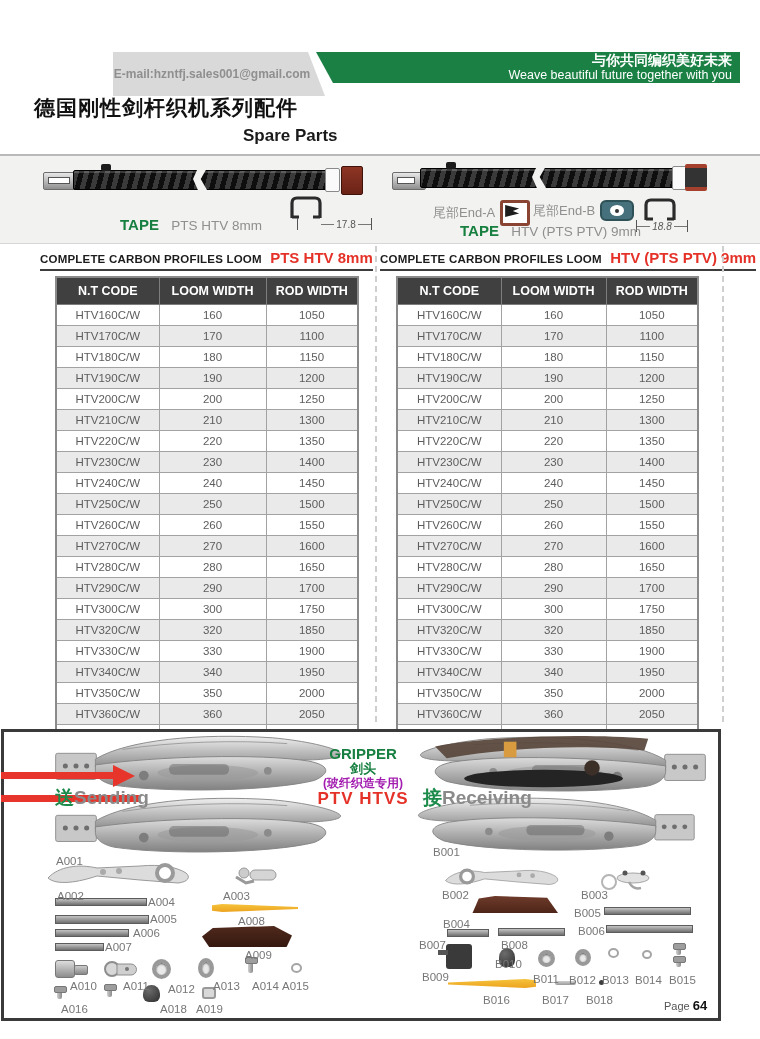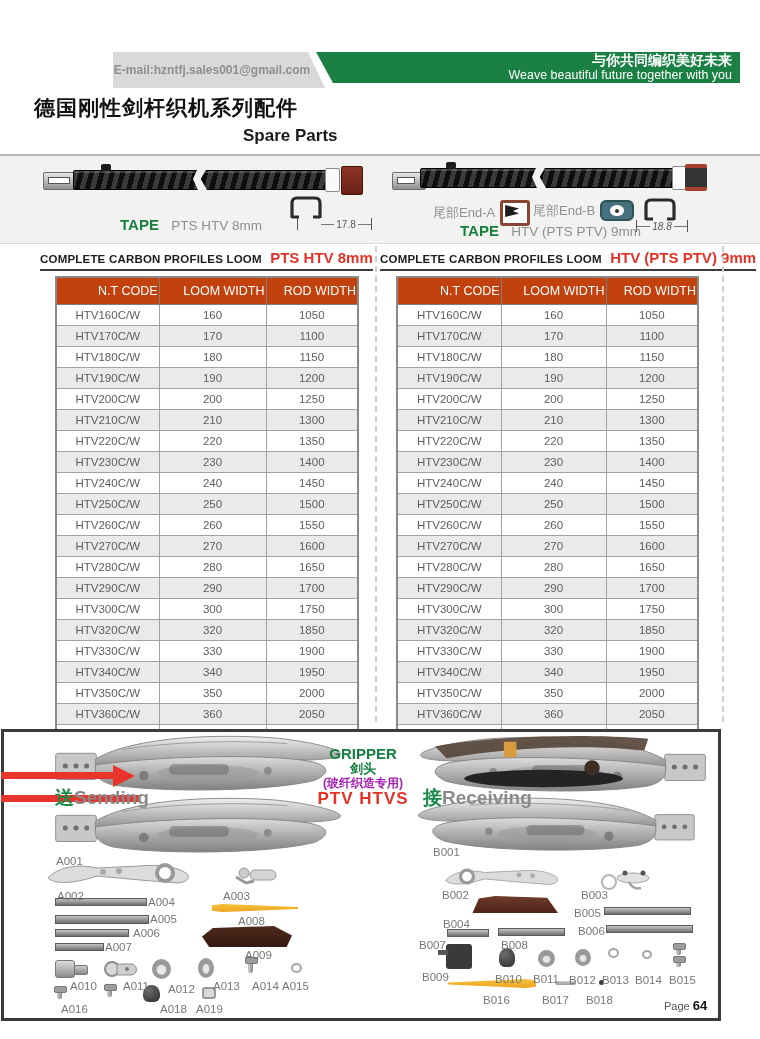--- a/index.html
+++ b/index.html
@@ -1,19 +1,19 @@
 <!DOCTYPE html>
 <html><head>
 <meta charset="utf-8">
 <style>
   html,body{margin:0;padding:0;background:#fff;}
   .page{position:relative;width:760px;height:1039px;background:#fff;overflow:hidden;
         font-family:"Liberation Sans","DejaVu Sans",sans-serif;}
   
-  .band-gray{position:absolute;left:113px;top:52px;width:212px;height:36px;background:#d9d9d9;
+  .band-gray{position:absolute;left:113px;top:52px;width:212px;height:44px;background:#d9d9d9;
              clip-path:polygon(0 0,calc(100% - 17px) 0,100% 100%,0 100%);
              display:flex;align-items:center;justify-content:center;}
   .band-gray span{font-size:12px;font-weight:bold;color:#8f8f8f;padding-right:14px;}
   .band-green{position:absolute;left:316px;top:52px;width:424px;height:31px;background:#1b8044;
               clip-path:polygon(0 0,100% 0,100% 100%,17px 100%);
               display:flex;flex-direction:column;justify-content:center;align-items:flex-end;padding-right:8px;box-sizing:border-box;}
   .band-green .cn{color:#fff;font-size:14px;font-weight:bold;line-height:15px;}
   .band-green .en{color:#fff;font-size:12.5px;line-height:14px;}
   .main-title{position:absolute;left:34px;top:94px;font-size:21px;font-weight:bold;color:#111;letter-spacing:1px;}
   .sub-title{position:absolute;left:243px;top:126px;font-size:17px;font-weight:bold;color:#1a1a1a;}
@@ -45,22 +45,22 @@
   .measure{position:absolute;width:50px;border-left:1px solid #555;border-right:1px solid #555;height:12px;
            display:flex;align-items:center;font-size:10px;color:#555;}
   .measure i{flex:1;height:1px;background:#777;display:block;}
   .measure b{font-weight:normal;padding:0 2px;}
   
   .caption{position:absolute;top:249px;text-align:center;white-space:nowrap;}
   .caption .inner{display:inline-block;border-bottom:2px solid #3c3c3c;padding-bottom:2px;}
   .caption .blk{font-size:11.5px;font-weight:600;color:#1c1c1c;letter-spacing:.2px;}
   .caption .red{font-size:15px;font-weight:bold;color:#e53228;margin-left:4px;}
   table.spec{position:absolute;border-collapse:collapse;table-layout:fixed;border:2px solid #8a8a8a;background:#fff;}
-  table.spec th{background:#c2410c;color:#fff;font-size:12.5px;font-weight:normal;height:24px;
-                border:1px solid #7d7d7d;border-left:1px solid #efefef;text-align:right;}
+  table.spec th{background:#404040;color:#fff;font-size:12.5px;font-weight:bold;height:24px;
+                border:1px solid #7d7d7d;border-left:1px solid #efefef;}
   table.spec th:first-child{border-left:1px solid #7d7d7d;}
   table.spec td{border:1px solid #a2a2a2;color:#5d5d5d;font-size:11.5px;text-align:center;height:20px;padding:0;}
   table.spec tbody tr:nth-child(even){background:#eaeaea;}
   .vdash{position:absolute;border-left:2px dashed #cfcfcf;}
   
   .bottom-box{position:absolute;left:1px;top:729px;width:714px;height:286px;border:3px solid #3a3a3a;background:#fff;}
   .gripper{position:absolute;}
   .flip{transform:scaleX(-1);}
   .arrow-shaft{position:absolute;background:#e8352b;}
   .arrow-head{position:absolute;width:0;height:0;border-left:22px solid #e8352b;border-top:11px solid transparent;border-bottom:11px solid transparent;}
@@ -583,21 +583,21 @@
 
     <span class="plabel" style="left:429px;top:114px;">B001</span>
     <span class="plabel" style="left:438px;top:157px;">B002</span>
     <span class="plabel" style="left:577px;top:157px;">B003</span>
     <span class="plabel" style="left:439px;top:186px;">B004</span>
     <span class="plabel" style="left:570px;top:175px;">B005</span>
     <span class="plabel" style="left:574px;top:193px;">B006</span>
     <span class="plabel" style="left:415px;top:207px;">B007</span>
     <span class="plabel" style="left:497px;top:207px;">B008</span>
     <span class="plabel" style="left:418px;top:239px;">B009</span>
-    <span class="plabel" style="left:491px;top:241px;">B010</span>
+    <span class="plabel" style="left:491px;top:226px;">B010</span>
     <span class="plabel" style="left:529px;top:241px;">B011</span>
     <span class="plabel" style="left:565px;top:242px;">B012</span>
     <span class="plabel" style="left:598px;top:242px;">B013</span>
     <span class="plabel" style="left:631px;top:242px;">B014</span>
     <span class="plabel" style="left:665px;top:242px;">B015</span>
     <span class="plabel" style="left:479px;top:262px;">B016</span>
     <span class="plabel" style="left:538px;top:262px;">B017</span>
     <span class="plabel" style="left:582px;top:262px;">B018</span>
 
     <div class="pagep" style="left:660px;top:266px;">

